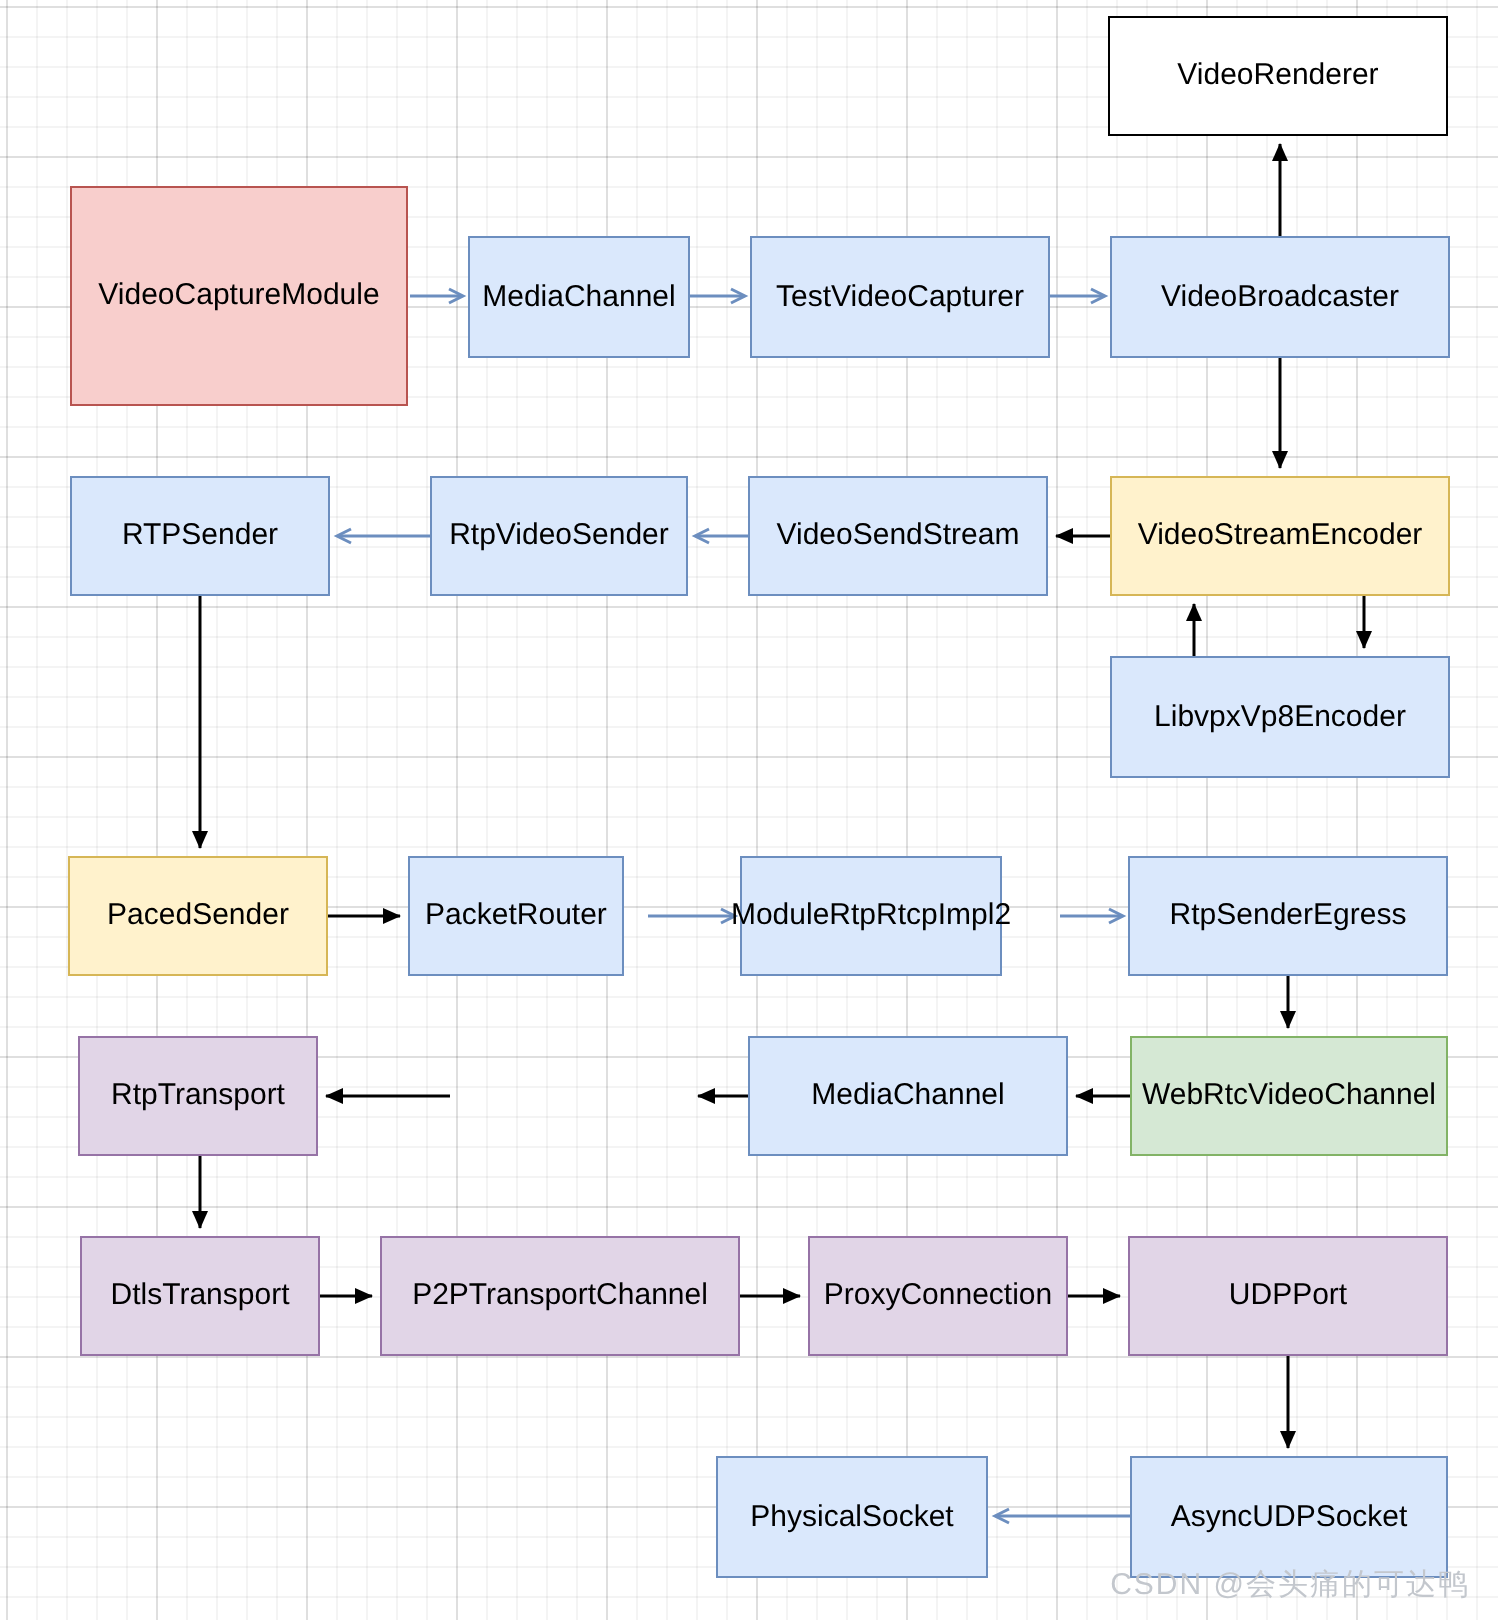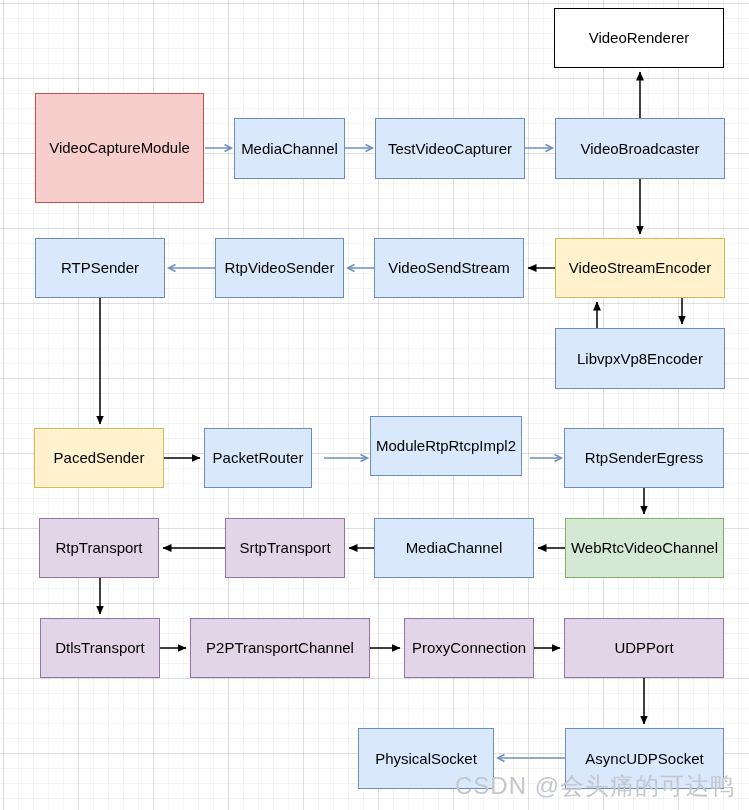--- a/index.html
+++ b/index.html
@@ -26,21 +26,21 @@
   .c-red   {background:#f8cecc;border-color:#b85450;}
   .c-blue  {background:#dae8fc;border-color:#6c8ebf;}
   .c-yellow{background:#fff2cc;border-color:#d6b656;}
   .c-purple{background:#e1d5e7;border-color:#9673a6;}
   .c-green {background:#d5e8d4;border-color:#82b366;}
   svg.edges{position:absolute;left:0;top:0;pointer-events:none;}
   .edge-black{stroke:#000000;stroke-width:1.5;fill:none;}
   .edge-blue{stroke:#6c8ebf;stroke-width:1.5;fill:none;}
   .watermark{
     position:absolute;right:14px;bottom:8px;
-    font-size:24px;color:#c3c7cd;letter-spacing:1px;white-space:nowrap;
+    font-size:15px;color:#c3c7cd;letter-spacing:1px;white-space:nowrap;
   }
 </style>
 </head>
 <body>
 
 <div class="canvas">
 
   <svg class="edges" width="749" height="810" viewBox="0 0 749 810">
     <defs>
       <marker id="arrB" markerUnits="userSpaceOnUse" markerWidth="10" markerHeight="9" refX="8.5" refY="4" orient="auto">
@@ -105,31 +105,28 @@
     </div>
   <div class="node c-blue" style="left:555px;top:328px;width:170px;height:61px">
       <span class="lbl">LibvpxVp8Encoder</span>
     </div>
   <div class="node c-yellow" style="left:34px;top:428px;width:130px;height:60px">
       <span class="lbl">PacedSender</span>
     </div>
   <div class="node c-blue" style="left:204px;top:428px;width:108px;height:60px">
       <span class="lbl">PacketRouter</span>
     </div>
-  <div class="node c-blue" style="left:370px;top:416px;width:152px;height:60px">
+  <div class="node c-blue" style="left:370px;top:428px;width:131px;height:60px">
       <span class="lbl">ModuleRtpRtcpImpl2</span>
     </div>
   <div class="node c-blue" style="left:564px;top:428px;width:160px;height:60px">
       <span class="lbl">RtpSenderEgress</span>
     </div>
   <div class="node c-purple" style="left:39px;top:518px;width:120px;height:60px">
       <span class="lbl">RtpTransport</span>
-    </div>
-  <div class="node c-purple" style="left:225px;top:518px;width:120px;height:60px">
-      <span class="lbl">SrtpTransport</span>
     </div>
   <div class="node c-blue" style="left:374px;top:518px;width:160px;height:60px">
       <span class="lbl">MediaChannel</span>
     </div>
   <div class="node c-green" style="left:565px;top:518px;width:159px;height:60px">
       <span class="lbl">WebRtcVideoChannel</span>
     </div>
   <div class="node c-purple" style="left:40px;top:618px;width:120px;height:60px">
       <span class="lbl">DtlsTransport</span>
     </div>

